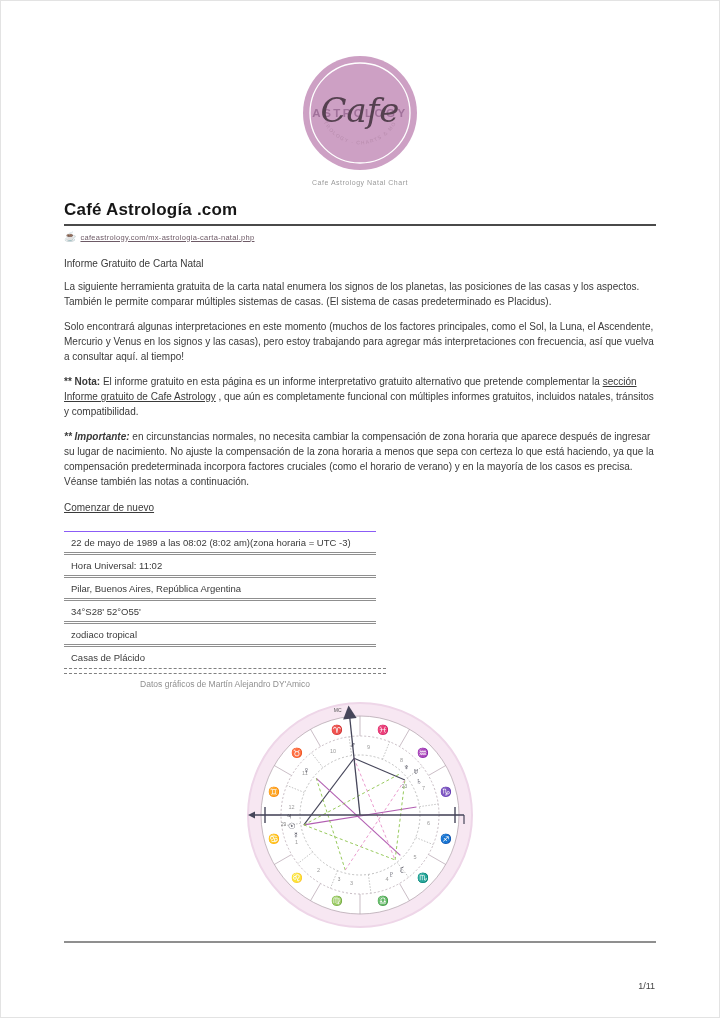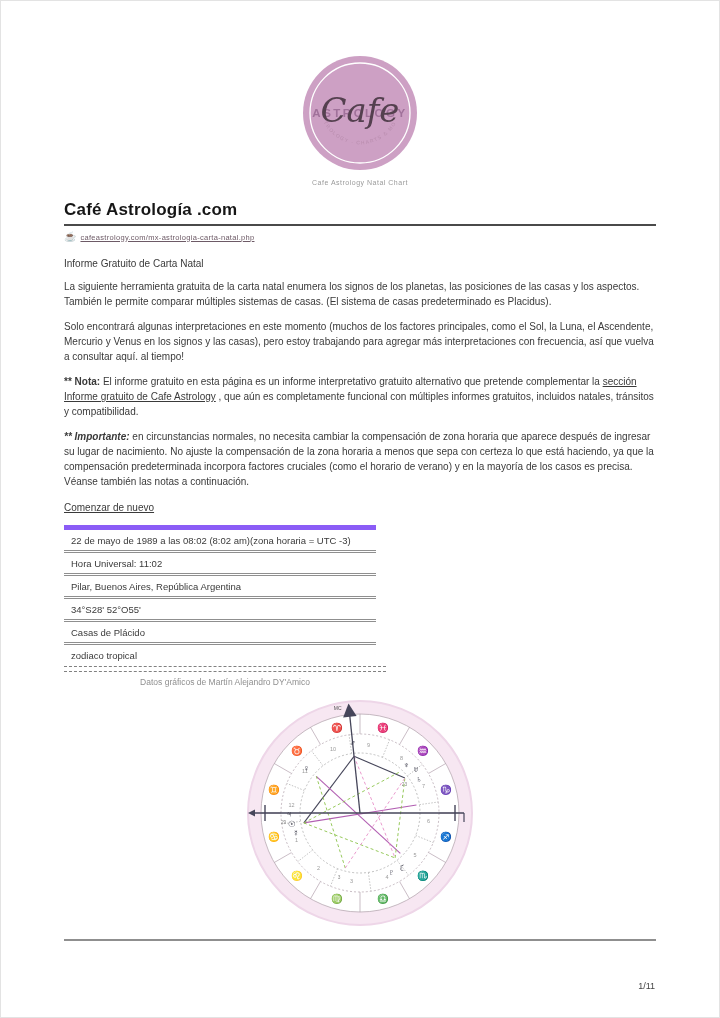--- a/index.html
+++ b/index.html
@@ -15,21 +15,21 @@
   .title-rule{border:none;border-top:2px solid #4a4a4a;margin:4px 0 0 0;}
   .site-link-row{margin-top:6px;display:flex;align-items:center;gap:4px;}
   .link-icon{color:#b0306a;font-size:10px;line-height:10px;}
   .site-link{font-size:7.5px;color:#6d5a66;text-decoration:underline;letter-spacing:.3px;cursor:pointer;}
   .subtitle{font-size:10px;margin:16px 0 0 0;}
   p.body{font-size:10px;line-height:15px;margin:10px 0 0 0;}
   .bold{font-weight:bold;}
   .bolditalic{font-weight:bold;font-style:italic;}
   a.text-link{color:#3a3a3a;text-decoration:underline;cursor:pointer;}
   .restart{display:inline-block;font-size:10px;color:#3a3a3a;text-decoration:underline;margin-top:13px;cursor:pointer;}
-  .birth-table{width:312px;margin-top:10px;border-top:5px solid #8b5cf6;}
+  .birth-table{width:312px;margin-top:16px;border-top:1px solid #8b5cf6;}
   .birth-row{font-size:9.5px;color:#3a3a3a;padding:5px 0 4px 7px;border-bottom:3px double #8f8f8f;}
   .birth-row:last-child{border-bottom:none;}
   .dashed-rule{width:322px;height:4px;border-top:1px dashed #808080;border-bottom:1px dashed #808080;margin-top:1px;}
   .table-caption{width:322px;text-align:center;font-size:8.5px;color:#8f8f8f;margin-top:5px;}
   .wheel-wrap{text-align:center;margin-top:8px;}
   .section-heading{font-size:12px;font-weight:bold;color:#222;margin:12px 0 0 0;}
   .section-rule{border:none;border-top:2px solid #8f8f8f;margin:4px 0 0 0;}
   .page-number{position:absolute;right:64px;bottom:26px;font-size:9px;color:#444;}
 </style>
 </head>
@@ -70,22 +70,22 @@
 
   <p class="body"><span class="bolditalic">** Importante:</span><span> en circunstancias normales, no necesita cambiar la compensación de zona horaria que aparece después de ingresar su lugar de nacimiento. No ajuste la compensación de la zona horaria a menos que sepa con certeza lo que está haciendo, ya que la compensación predeterminada incorpora factores cruciales (como el horario de verano) y en la mayoría de los casos es precisa. Véanse también las notas a continuación.</span></p>
 
   <a class="restart">Comenzar de nuevo</a>
 
   <div class="birth-table">
     <div class="birth-row">22 de mayo de 1989 a las 08:02 (8:02 am)(zona horaria = UTC -3)</div>
     <div class="birth-row">Hora Universal: 11:02</div>
     <div class="birth-row">Pilar, Buenos Aires, República Argentina</div>
     <div class="birth-row">34°S28' 52°O55'</div>
+    <div class="birth-row">zodiaco tropical</div>
     <div class="birth-row">Casas de Plácido</div>
-    <div class="birth-row">zodiaco tropical</div>
   </div>
   <div class="dashed-rule"></div>
   <div class="table-caption">Datos gráficos de Martín Alejandro DY'Amico</div>
 
   <div class="wheel-wrap">
     <svg id="wheel" width="236" height="236" viewBox="0 0 236 236">
         <circle cx="118" cy="118" r="112" fill="#f7e7f2" stroke="#eed6e8" stroke-width="2"></circle>
         <circle cx="118" cy="118" r="99" fill="#ffffff" stroke="#b7a9b2" stroke-width="0.8"></circle>
         <line x1="197" y1="118" x2="217" y2="118" stroke="#b3a0ad" stroke-width="0.7"></line>
         <line x1="186.41600689897066" y1="78.5" x2="203.73651497465943" y2="68.5" stroke="#b3a0ad" stroke-width="0.7"></line>

